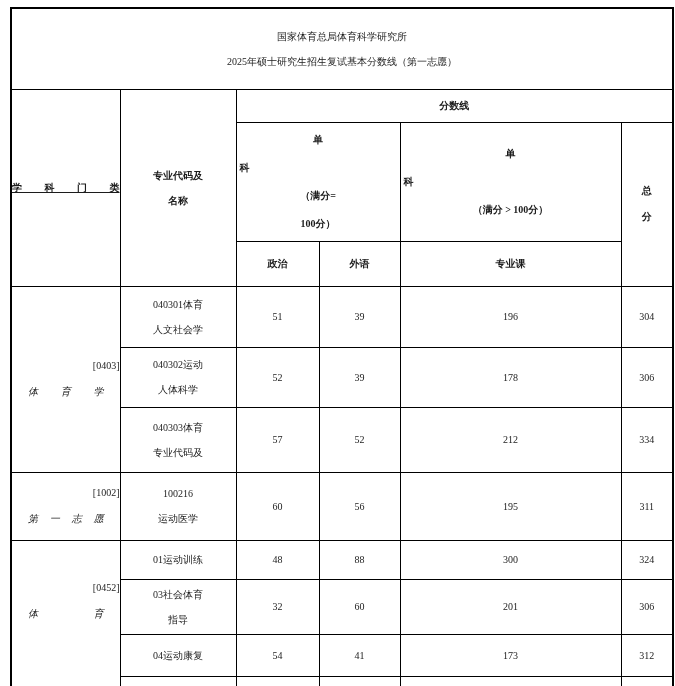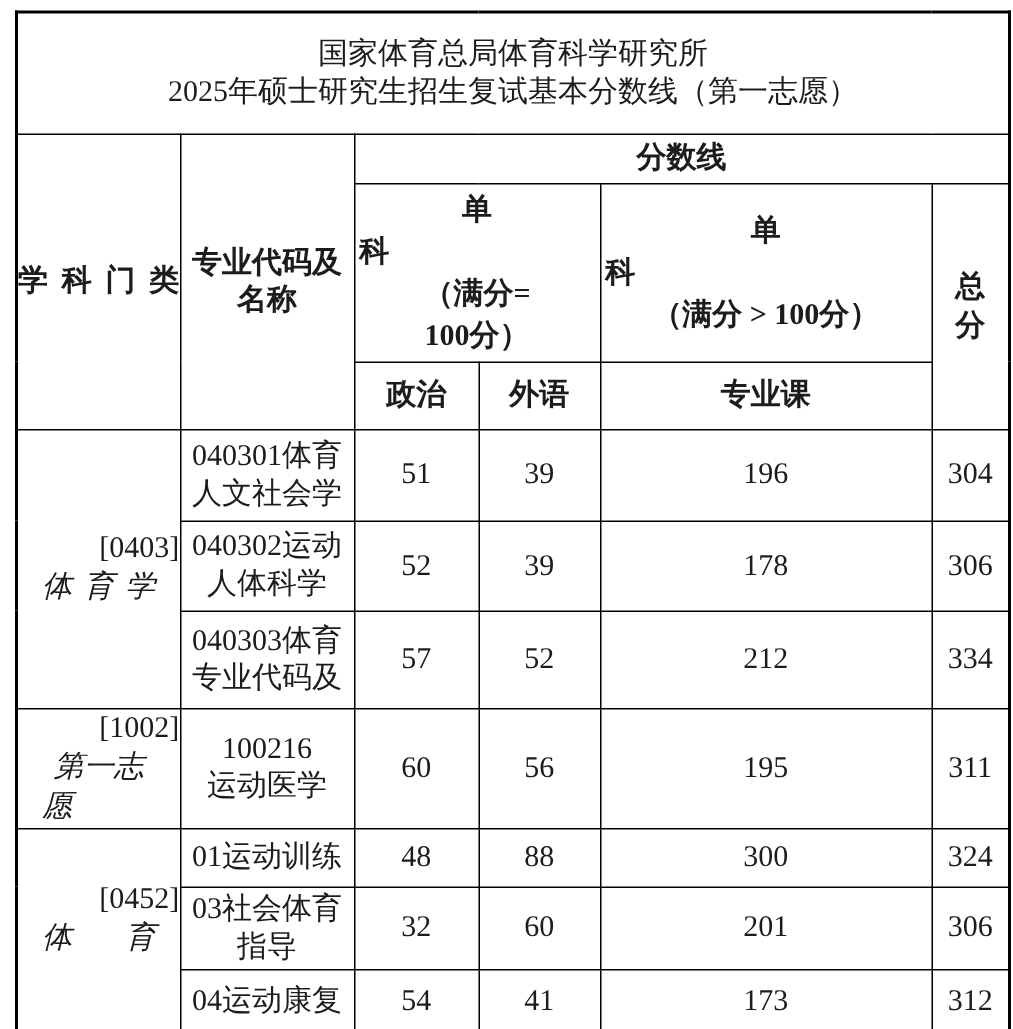--- a/index.html
+++ b/index.html
@@ -9,27 +9,27 @@
     font-family:"Liberation Serif","DejaVu Serif",serif;
   }
   table.score-table {
     border-collapse:collapse; table-layout:fixed;
     margin:7px 0 0 10px; width:662px;
     border:2px solid #000;
   }
   .score-table td, .score-table th {
     border:1px solid #000; padding:0; overflow:hidden;
     text-align:center; vertical-align:middle;
-    font-size:20px; line-height:25px; font-weight:normal;margin-left:40px;
+    font-size:10px; line-height:25px; font-weight:normal;margin-left:40px;
   }
   .score-table th { font-weight:bold; }
   
   .title-cell { font-size:19px; line-height:37px; font-weight:normal; }
   
-  .distribute { text-align:center; text-align-last:justify; padding:0 12px; }
+  .distribute { text-align:center; text-align-last:justify; padding:0 12px;text-decoration:underline; }
   .g-code { text-align:right; }
   .g-name { text-align:center; text-align-last:justify; padding:0 16px; line-height:27px;font-style:italic; }
   .group-cell { line-height:27px; }
   .group-cell.clipped { padding-bottom:52px; }
   
   .single-cell .ln { display:block; line-height:28px; }
   .single-cell .ln.l { text-align:left; padding-left:3px; }
   .single-cell .ln.c { text-align:center; }
   .single-left { vertical-align:middle; }
   

